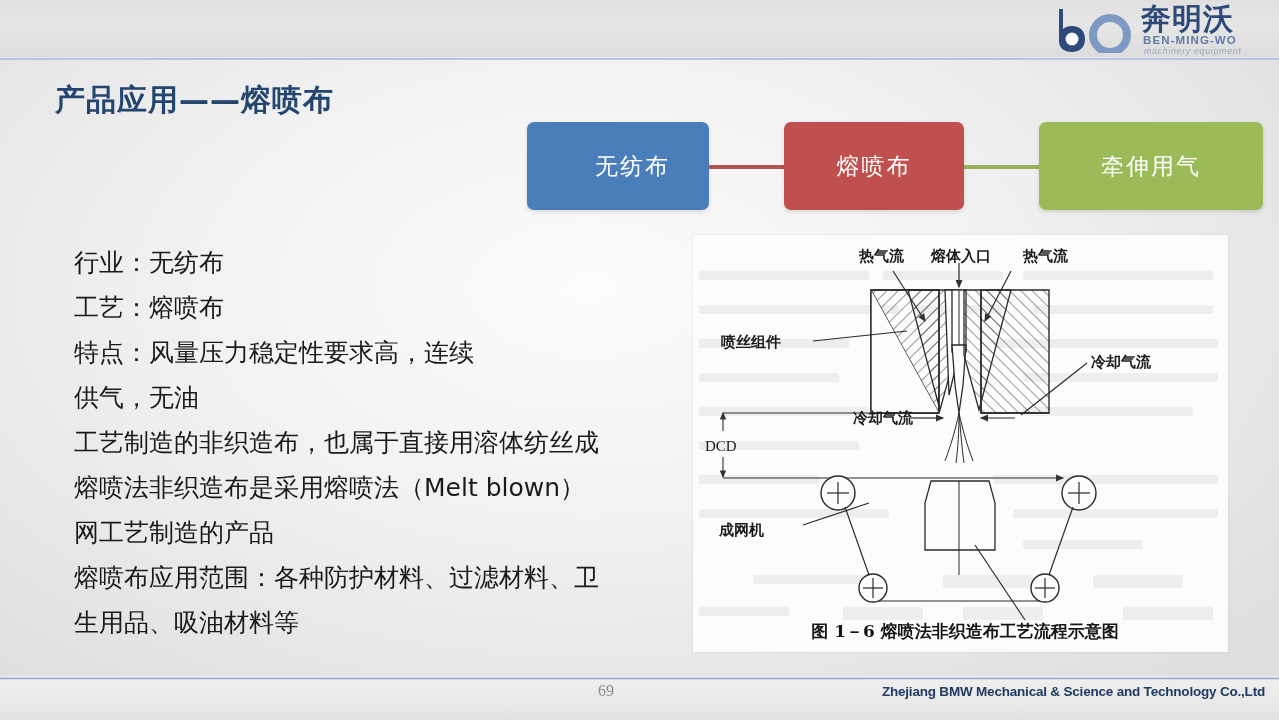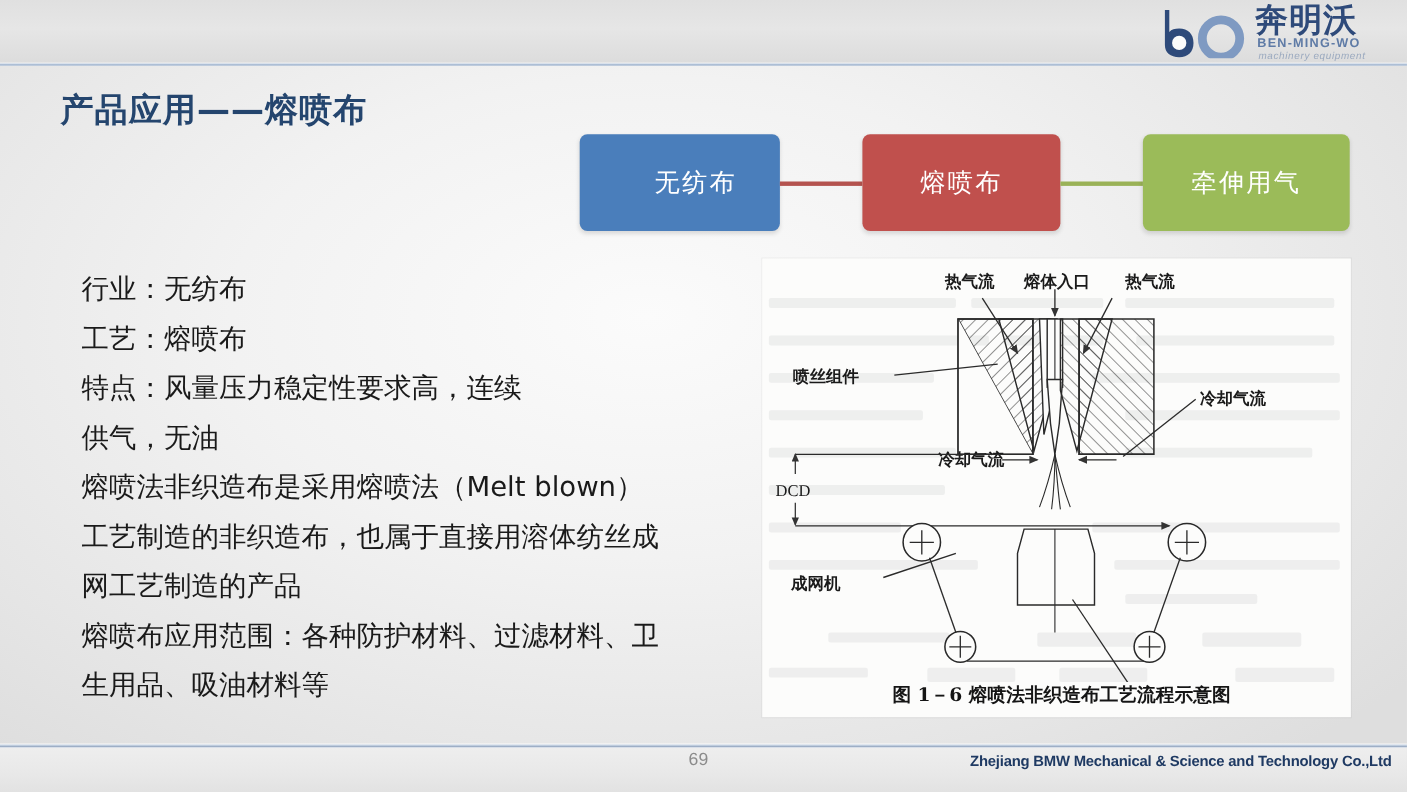--- a/index.html
+++ b/index.html
@@ -116,21 +116,21 @@
     display: flex;
     align-items: center;
     justify-content: center;
     letter-spacing: 2px;
     font-family: "DejaVu Sans", sans-serif;
     box-shadow: 0 2px 4px rgba(0,0,0,0.12);
     box-sizing: border-box;
   }
   .flow-box.b1 { left: 0px;   width: 182px; background: #4a7ebb; padding-left: 29px; }
   .flow-box.b2 { left: 257px; width: 180px; background: #c0504d; }
-  .flow-box.b3 { left: 512px; width: 188px; background: #9bbb59; }
+  .flow-box.b3 { left: 512px; width: 224px; background: #9bbb59; }
 
   .flow-link {
     position: absolute;
     top: 43px;
     height: 4px;
   }
   .flow-link.l1 { left: 182px; width: 75px;  background: #b4534f; }
   .flow-link.l2 { left: 437px; width: 75px;  background: #9ab257; }
 
   
@@ -169,25 +169,25 @@
   }
   .bottom-band {
     position: absolute;
     left: 0; top: 680px;
     width: 1279px;
     height: 40px;
     background: linear-gradient(180deg, #eeeeee 0%, #e8e8e8 60%, #e2e2e2 100%);
   }
   .page-number {
     position: absolute;
-    left: 626px;
+    left: 598px;
     top: 682px;
     font-size: 16px;
     color: #8b8b8b;
-    font-family: Liberation Sans, sans-serif;
+    font-family: Liberation Serif, serif;
   }
   .company {
     position: absolute;
     right: 14px;
     top: 684px;
     font-size: 13.5px;
     font-weight: bold;
     color: #1f3a63;
     letter-spacing: -0.2px;
     font-family: "Liberation Sans", sans-serif;
@@ -222,22 +222,22 @@
     <div class="flow-box b2">熔喷布</div>
     <div class="flow-link l2"></div>
     <div class="flow-box b3">牵伸用气</div>
   </div>
 
   <div class="body-text">
     <p>行业：无纺布</p>
     <p>工艺：熔喷布</p>
     <p>特点：风量压力稳定性要求高，连续</p>
     <p>供气，无油</p>
+    <p>工艺制造的非织造布，也属于直接用溶体纺丝成</p>
     <p>熔喷法非织造布是采用熔喷法（Melt blown）</p>
-    <p>工艺制造的非织造布，也属于直接用溶体纺丝成</p>
     <p>网工艺制造的产品</p>
     <p>熔喷布应用范围：各种防护材料、过滤材料、卫</p>
     <p>生用品、吸油材料等</p>
   </div>
 
   <div class="figure">
     <svg width="535" height="417" viewBox="0 0 535 417" xmlns="http://www.w3.org/2000/svg">
       <defs>
         <pattern id="hatchL" width="8" height="8" patternTransform="rotate(45)" patternUnits="userSpaceOnUse">
           <line x1="0" y1="0" x2="0" y2="8" stroke="#3a3a3a" stroke-width="1"></line>

